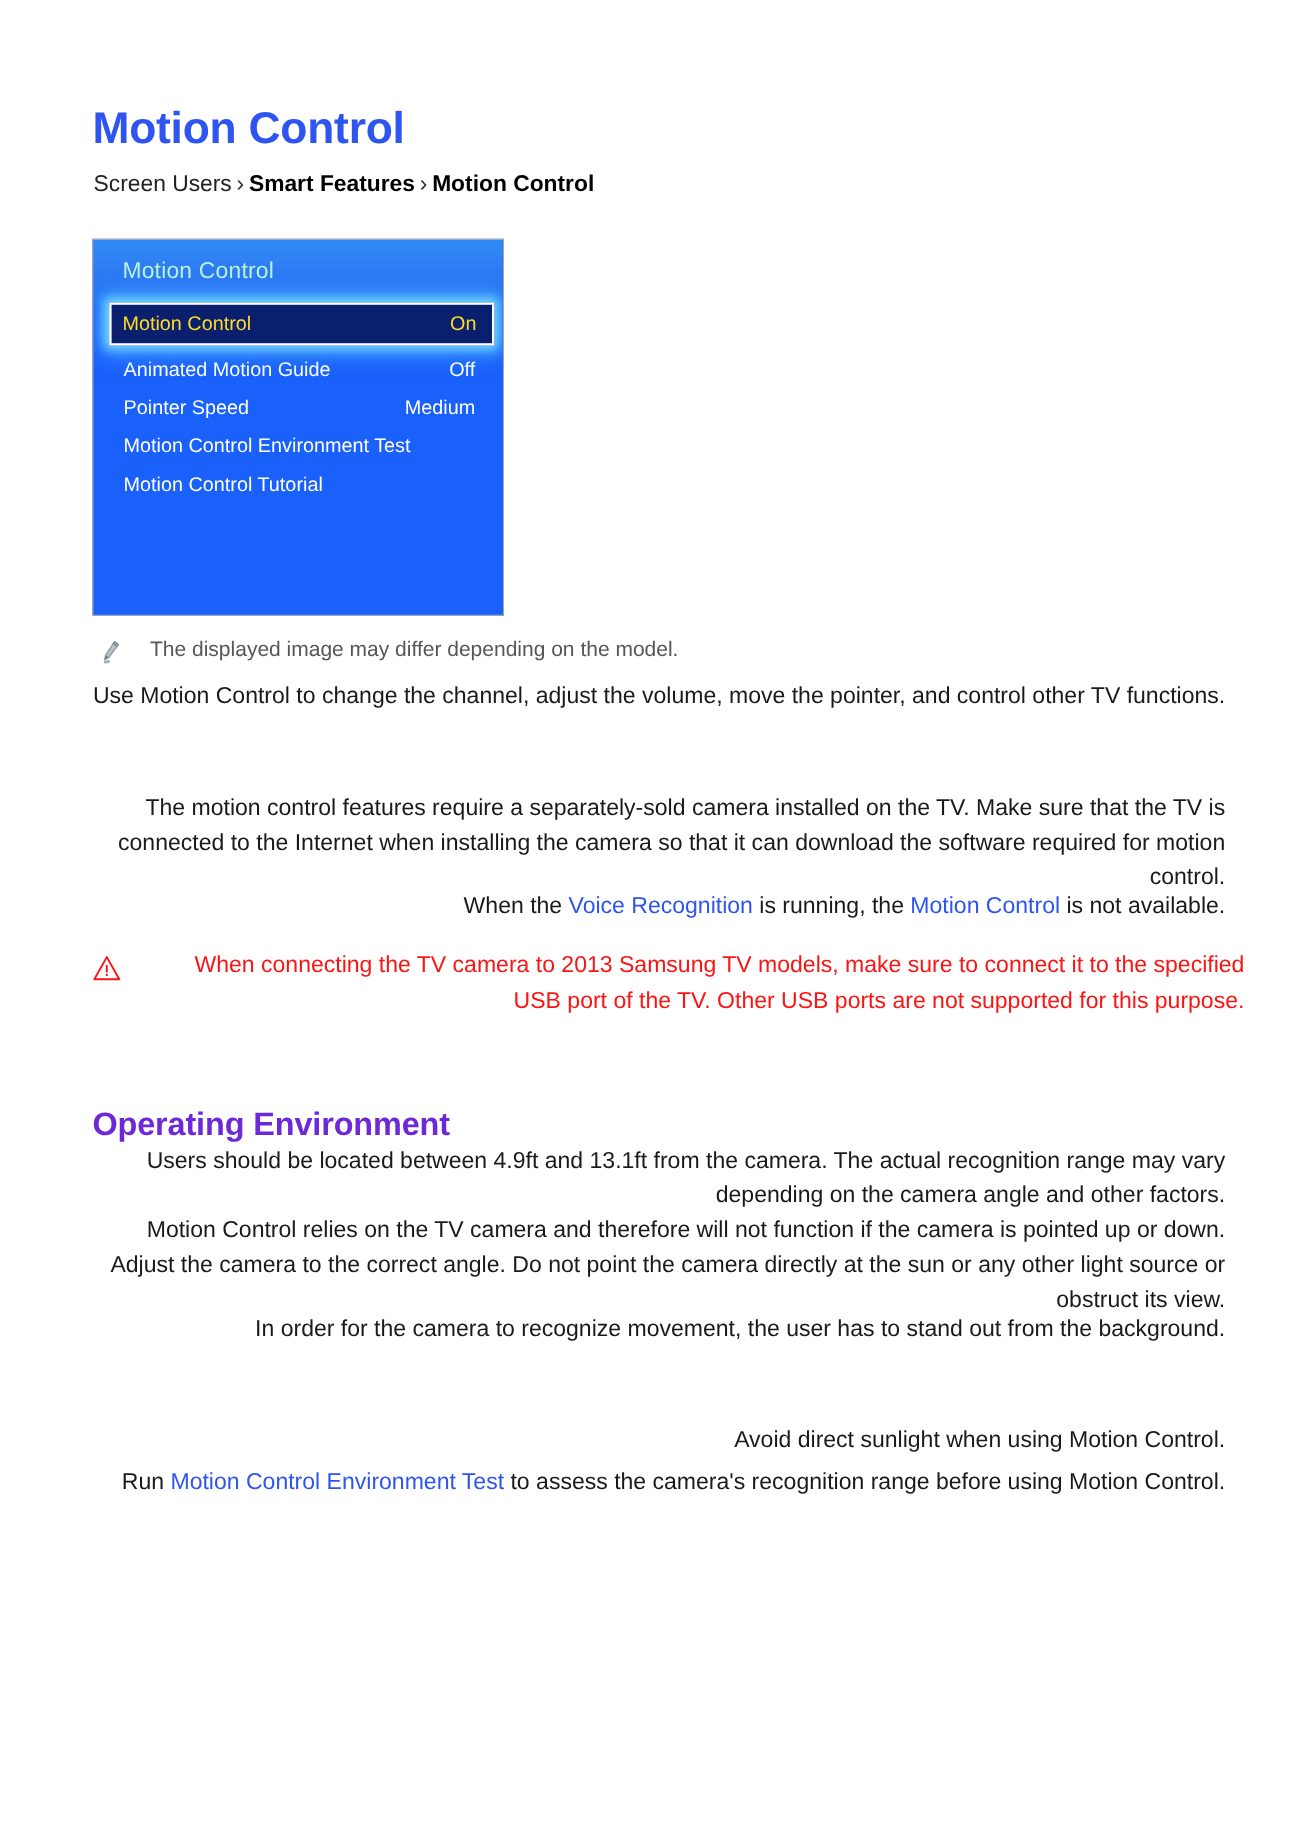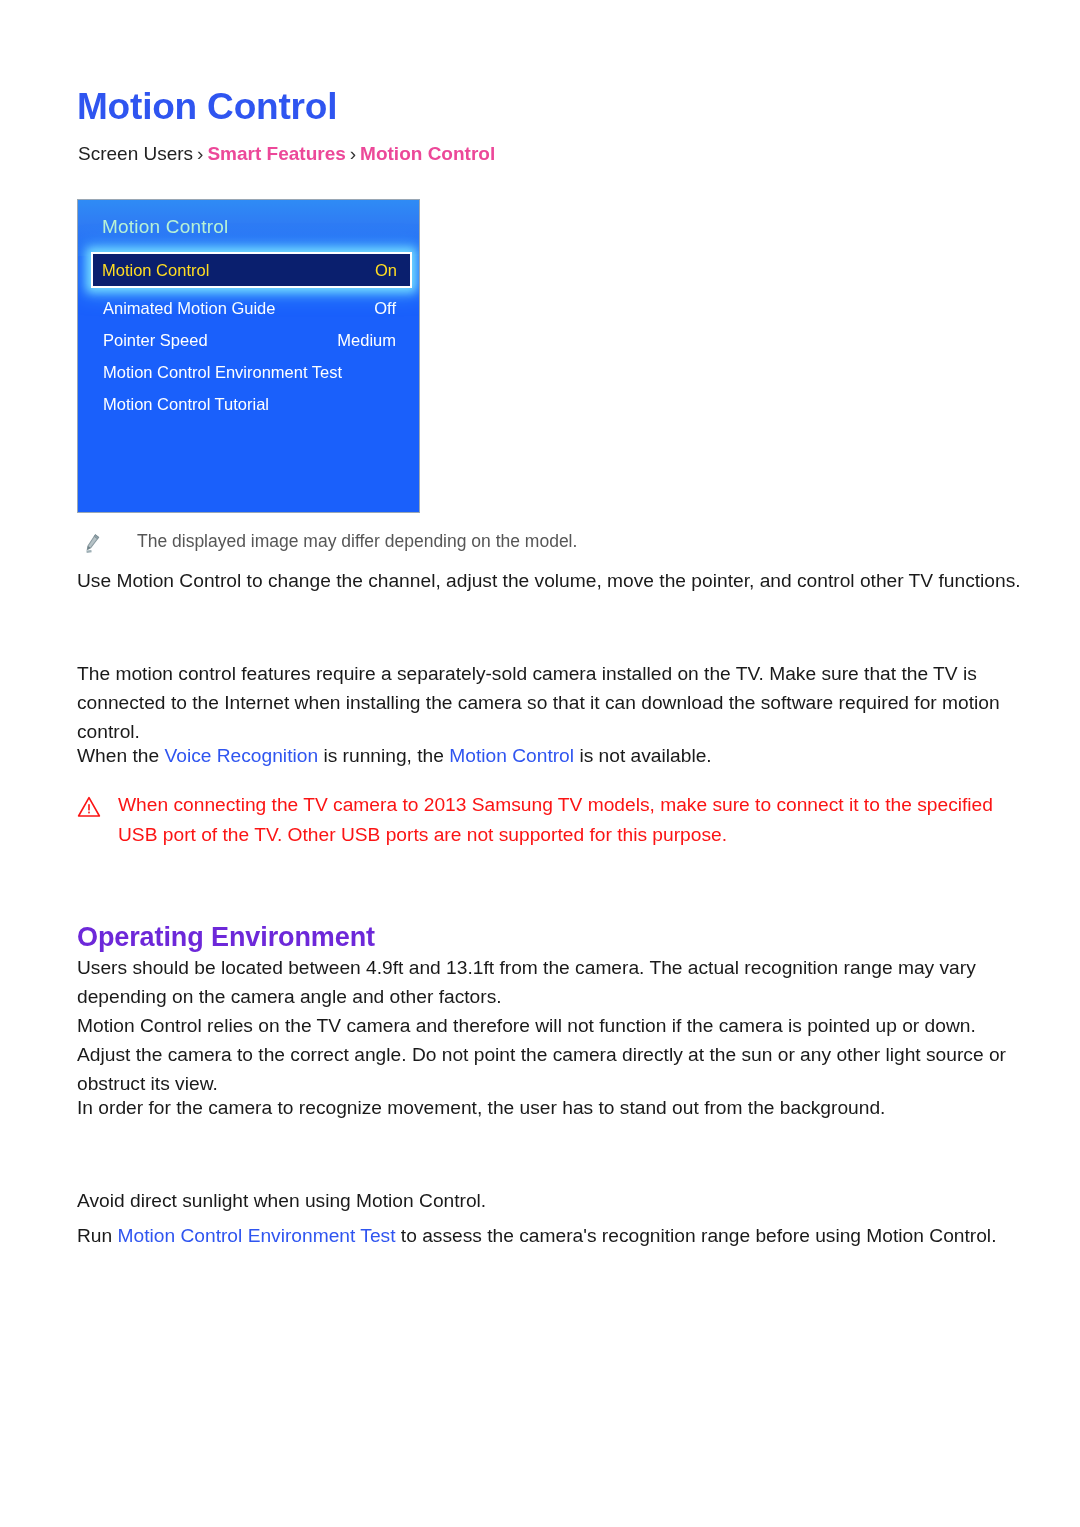--- a/index.html
+++ b/index.html
@@ -15,20 +15,21 @@
     position: relative;
     overflow: hidden;
   }
 
   .page {
     position: absolute;
     left: 0; top: 0;
     width: 1080px;
     height: 1344px;
     padding: 0;
+    text-align: right;
   }
 
   
   .page-title {
     position: absolute;
     left: 77px;
     top: 62px;
     font-size: 37px;
     font-weight: bold;
     color: #2f55f0;
@@ -38,21 +39,21 @@
 
   
   .breadcrumb {
     position: absolute;
     left: 78px;
     top: 143px;
     font-size: 19px;
     color: #222222;
     white-space: nowrap;
   }
-  .breadcrumb .crumb-link { color: #ec4899; font-weight: bold; }
+  .breadcrumb .crumb-link { color: #000000; font-weight: bold; }
   .breadcrumb .crumb-static { color: #222222; }
   .breadcrumb .crumb-sep { color: #333333; padding: 0 4px; }
 
   
   .tv-panel {
     position: absolute;
     left: 77px;
     top: 199px;
     width: 343px;
     height: 314px;
@@ -124,21 +125,21 @@
     gap: 0px;
   }
   .note-icon {
     width: 26px; height: 24px;
     flex: 0 0 26px;
     margin-top: 1px;
   }
   .note-text {
     font-size: 17.5px;
     color: #565656;
-    margin-left: 31px;
+    margin-left: 19px;
     line-height: 1.3;
   }
 
   
   .body-block {
     position: absolute;
     left: 77px;
     width: 944px;
     font-size: 19.2px;
     line-height: 29px;

